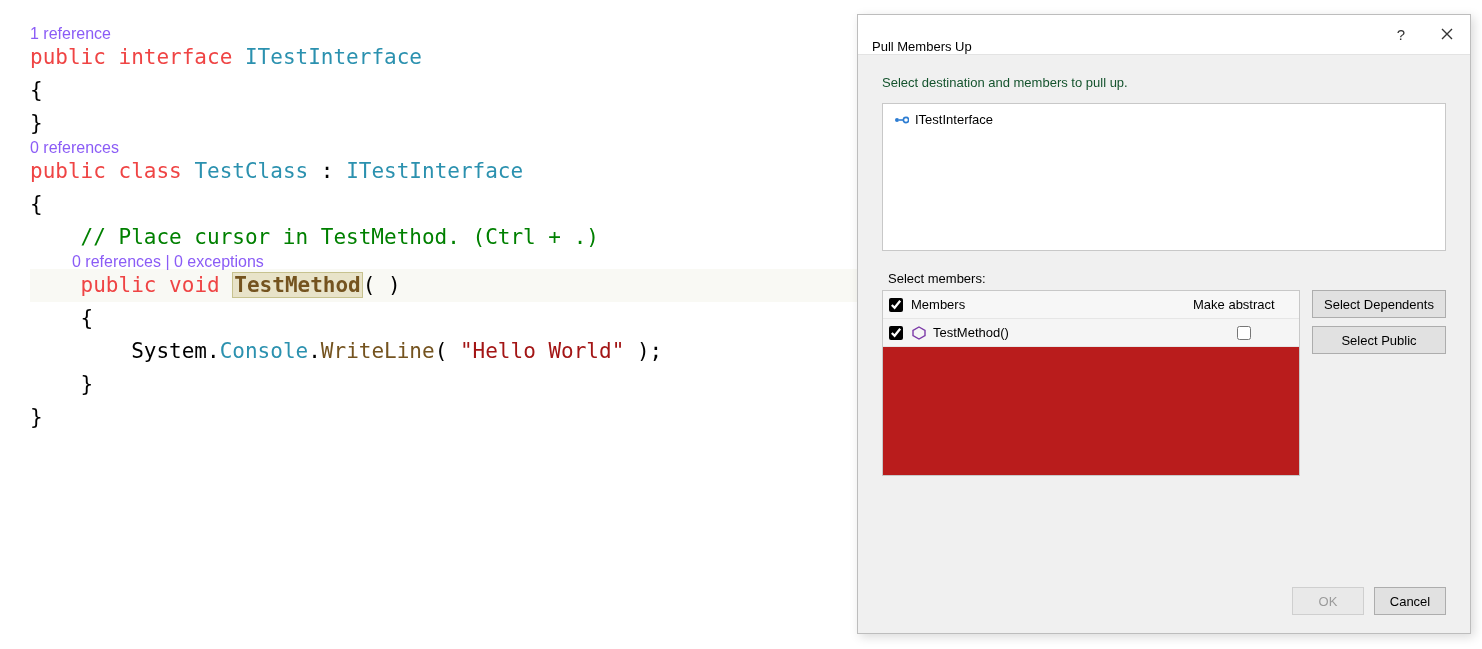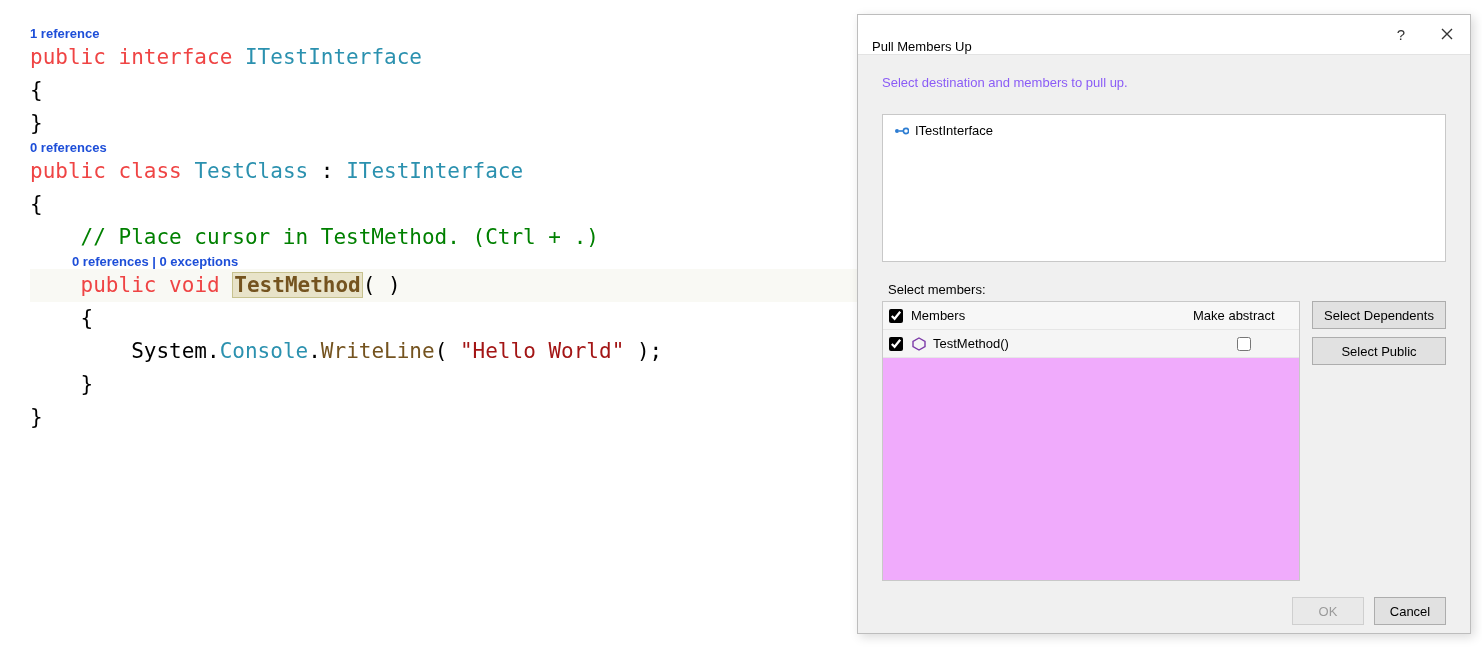--- a/index.html
+++ b/index.html
@@ -20,26 +20,25 @@
     width: 857px;
     height: 649px;
     background: #ffffff;
     font-family: Consolas, monospace;
     font-size: 21px;
     line-height: 33px;
     padding-left: 30px;
     padding-top: 26px;
   }
   .code-annotation {
-    color: #1d4ed8;
-    font-size: 13px;
+    color: #8b5cf6;
+    font-size: 16px;
     font-family: "Segoe UI", Tahoma, sans-serif;
     line-height: 15px;
     padding-left: 0;
-    font-weight: bold;
   }
   .code-line { white-space: pre; }
   .kw { color: #ef4444; }
   .type { color: #2b91af; }
   .pln { color: #000000; }
   .comment { color: #008000; }
   .method { color: #74531f; }
   .str { color: #a31515; }
   .highlighted-line { background: #f9f9f4; }
   .hl-token { background: #e8e3c9; border: 1px solid #c7c28f; padding: 0 1px; font-weight: bold; }
@@ -79,21 +78,21 @@
     color: #333;
   }
   .titlebar-close svg { width: 12px; height: 12px; }
 
   .dialog-body {
     flex: 1;
     padding: 20px 24px 0 24px;
     display: flex;
     flex-direction: column;
   }
-  .instruction { color: #8b5cf6; margin-bottom: 24px; }
+  .instruction { color: #14532d; margin-bottom: 13px; }
   .section-label { margin: 0 0 4px 6px; color: #000; }
 
   .dest-box {
     border: 1px solid #c8c8c8;
     background: #ffffff;
     height: 148px;
     padding: 6px 8px;
     margin-bottom: 20px;
     overflow: auto;
   }
@@ -110,23 +109,23 @@
     display: flex; align-items: center; justify-content: center;
   }
   .iface-icon svg { display:block; }
 
   .members-area {
     display: flex;
     gap: 12px;
   }
   .members-box {
     border: 1px solid #c8c8c8;
-    background: #f0abfc;
+    background: #b91c1c;
     width: 418px;
-    height: 280px;
+    height: 186px;
     overflow: auto;
   }
   .members-header, .members-row {
     display: flex;
     align-items: center;
     height: 28px;
     border-bottom: 1px solid #e6e6e6;
     font-size: 13px;
   }
   .members-header {

